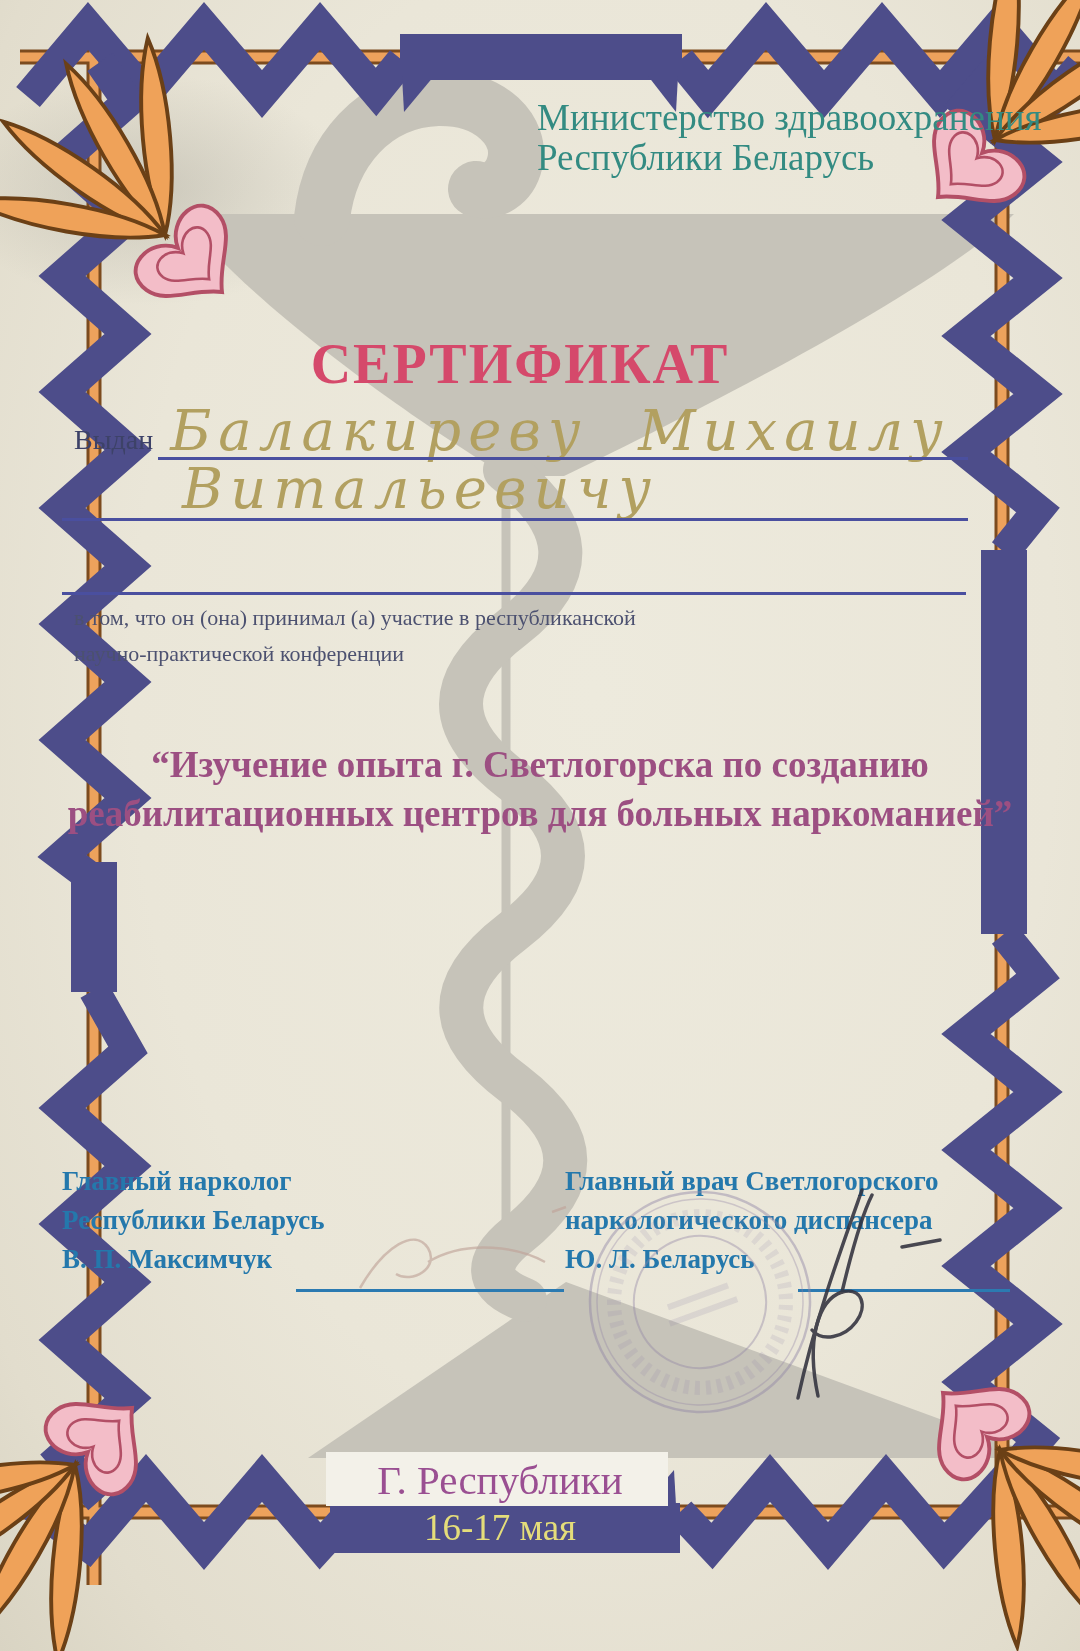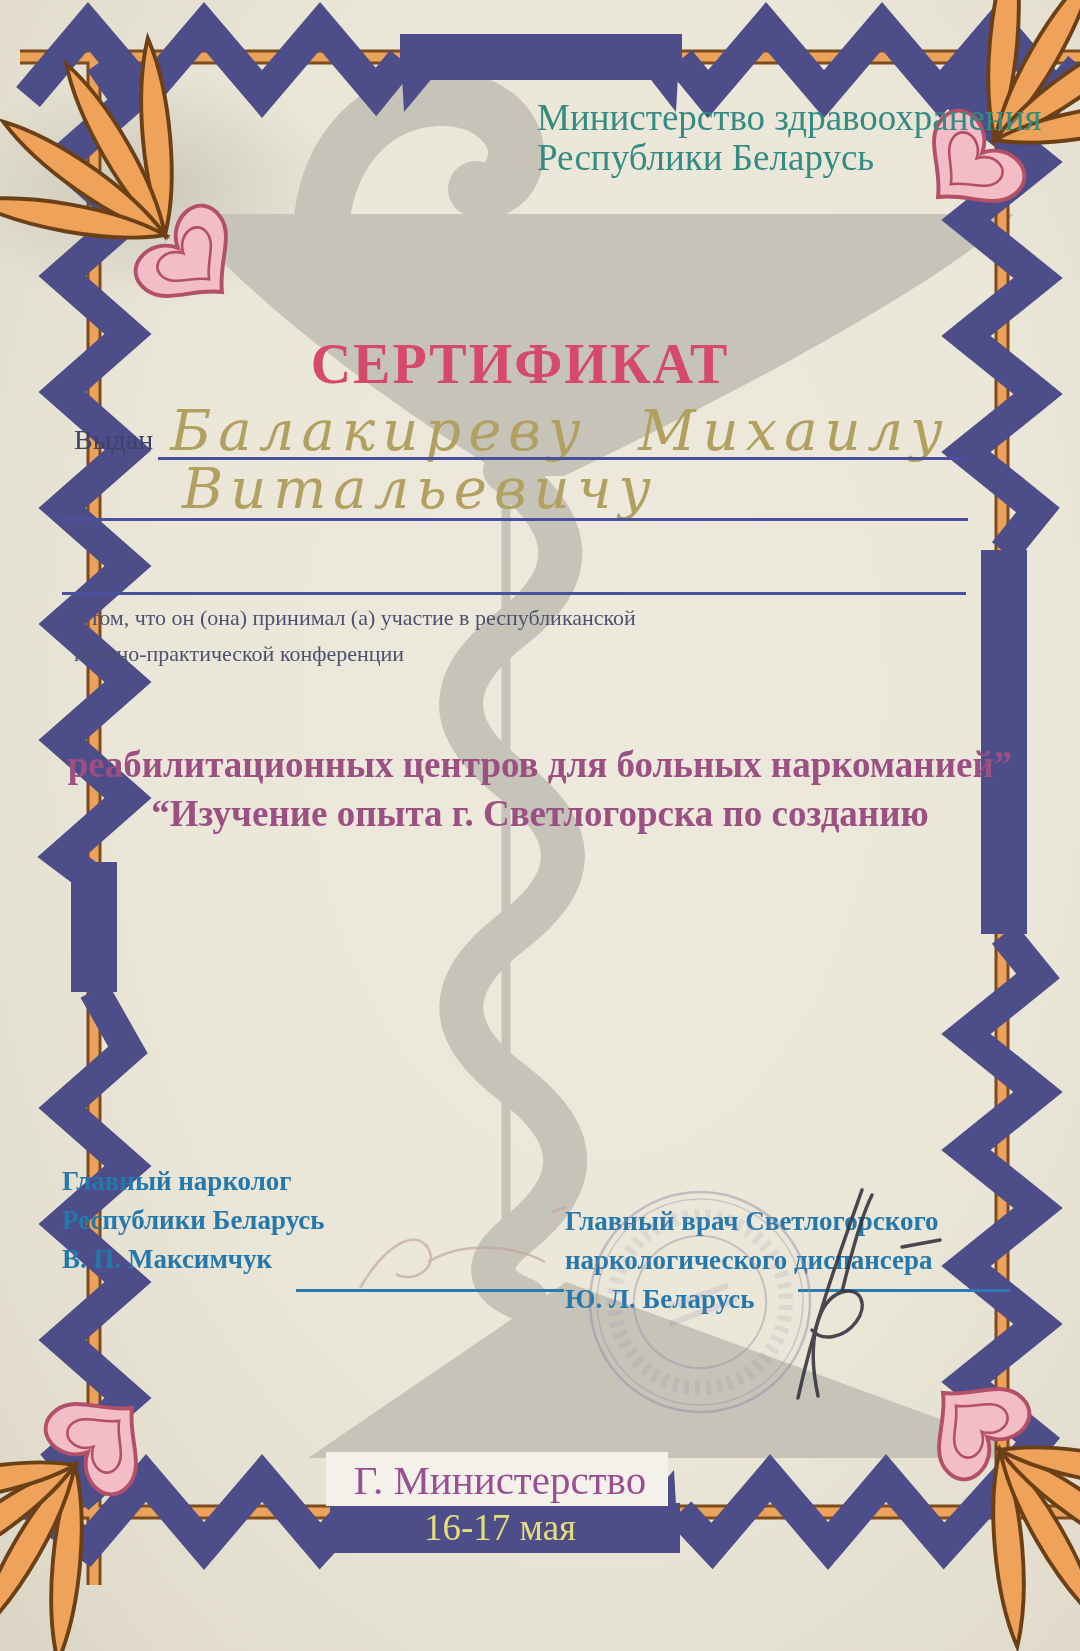--- a/index.html
+++ b/index.html
@@ -32,21 +32,21 @@
   .hand2{left:60px;top:456px;width:720px;}
   .rule{height:3px;background:#4a4f9f;}
   .rule1{left:158px;top:457px;width:810px;}
   .rule2{left:62px;top:518px;width:906px;}
   .rule3{left:62px;top:592px;width:904px;}
   .statement{left:74px;top:600px;font-size:22px;font-weight:normal;color:#4c5170;line-height:36px;}
   .conf{left:60px;top:740px;width:960px;text-align:center;font-size:37px;font-weight:bold;
         color:#9c4f82;line-height:49px;}
   .signer{font-size:27px;font-weight:bold;color:#2478ac;line-height:39px;}
   .signer-left{left:62px;top:1162px;}
-  .signer-right{left:565px;top:1162px;margin-top:40px;}
+  .signer-right{left:565px;top:1162px;}
   .sigline{height:3px;background:#2b7ab1;}
   .sigline-left{left:296px;top:1289px;width:268px;}
   .sigline-right{left:798px;top:1289px;width:212px;}
   .city{left:280px;top:1456px;width:440px;text-align:center;font-size:41px;color:#9a4f92;z-index:4;}
   .date{left:345px;top:1506px;width:310px;text-align:center;font-size:37px;color:#e4dd7a;z-index:4;}
 </style>
 </head>
 <body>
 
 <div class="page">
@@ -130,39 +130,39 @@
   <div class="abs txt rule rule1"></div>
   <div class="abs txt rule rule2"></div>
   <div class="abs txt rule rule3"></div>
 
   <div class="abs txt statement">
     <div>в том, что он (она) принимал (а) участие в республиканской</div>
     <div>научно-практической конференции</div>
   </div>
 
   <div class="abs txt conf">
+    <div>“Изучение опыта г. Светлогорска по созданию</div>
     <div>реабилитационных центров для больных наркоманией”</div>
-    <div>“Изучение опыта г. Светлогорска по созданию</div>
   </div>
 
   <div class="abs txt signer signer-left">
     <div>Главный нарколог</div>
     <div>Республики Беларусь</div>
     <div>В. П. Максимчук</div>
   </div>
   <div class="abs txt sigline sigline-left"></div>
 
   <div class="abs txt signer signer-right">
     <div>Главный врач Светлогорского</div>
     <div>наркологического диспансера</div>
     <div>Ю. Л. Беларусь</div>
   </div>
   <div class="abs txt sigline sigline-right"></div>
 
-  <div class="abs city">Г. Министерство</div>
+  <div class="abs city">Г. Республики</div>
   <div class="abs date">16-17 мая</div>
 
   <svg class="abs layer stamp" width="1080" height="1651" viewBox="0 0 1080 1651">
     <g transform="rotate(-20 700 1302)" stroke="#9184a6" fill="none">
       <circle cx="700" cy="1302" r="110" stroke-width="2.5" opacity="0.45"></circle>
       <circle cx="700" cy="1302" r="103" stroke-width="1.5" opacity="0.35"></circle>
       <circle cx="700" cy="1302" r="66" stroke-width="2" opacity="0.40"></circle>
       <circle cx="700" cy="1302" r="86" stroke-width="14" opacity="0.16" stroke-dasharray="5 6"></circle>
       <path d="M 668,1296 H 732 M 664,1312 H 736" stroke-width="6" opacity="0.18"></path>
     </g>

